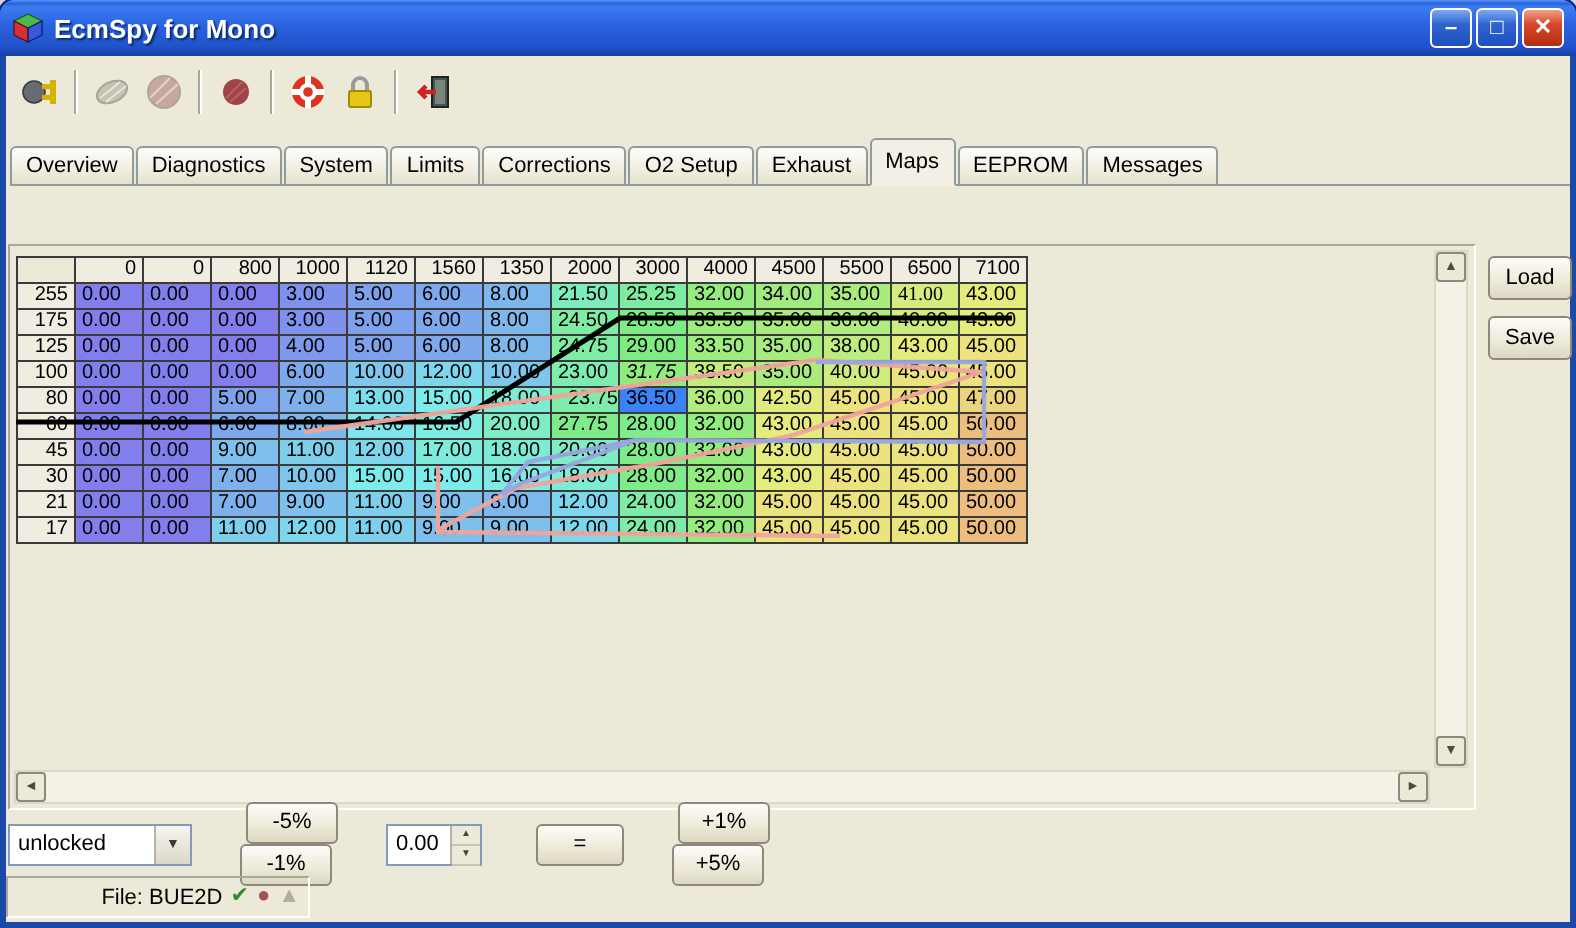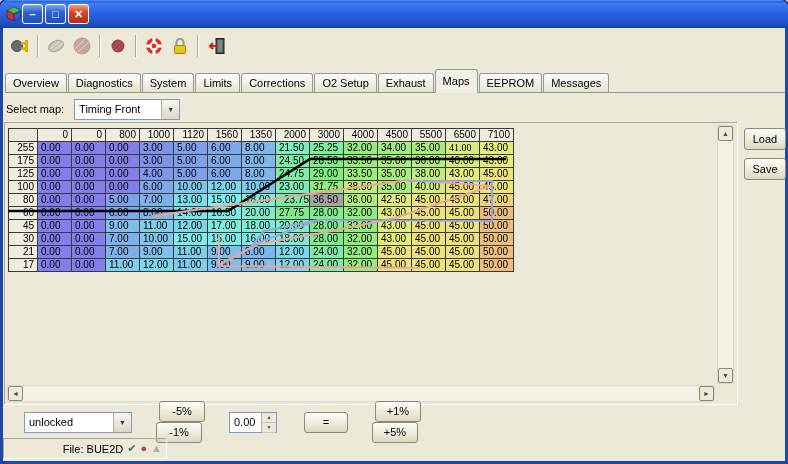--- a/index.html
+++ b/index.html
@@ -47,46 +47,47 @@
   .vscroll{position:absolute;right:3px;top:2px;bottom:20px;width:17px;background:#f4f2e6;border:1px solid #dcd8c8;box-sizing:border-box;}
   .hscroll{position:absolute;left:2px;right:22px;bottom:2px;height:17px;background:#f4f2e6;border:1px solid #dcd8c8;box-sizing:border-box;}
   .sbtn{position:absolute;width:15px;height:15px;background:#ece9d8;border:1px solid #8e887a;border-radius:2px;
     font-size:7px;color:#4a4a42;text-align:center;line-height:14px;box-sizing:border-box;}
   
   .btn{background:linear-gradient(180deg,#fdfcf8,#ece9d8 60%,#dcd7c2);border:1px solid #8e887a;border-radius:3px;
     font-size:11px;color:#000;text-align:center;box-sizing:border-box;font-family:"Liberation Sans",sans-serif;}
   .loadbtn{position:absolute;left:741px;top:100px;width:42px;height:22px;line-height:20px;}
   .savebtn{position:absolute;left:741px;top:130px;width:42px;height:22px;line-height:20px;}
   .controls{position:absolute;left:1px;top:382px;height:24px;right:0;display:flex;align-items:center;}
-  .controls .combo{width:108px;margin-left:20px;}
+  .controls .combo{width:92px;}
   .adjbtn{width:46px;height:21px;line-height:19px;margin-left:27px;}
   .adjbtn+.adjbtn{margin-left:24px;}
   .spinner{display:flex;width:48px;height:21px;border:1px solid #7f9db9;background:#fff;margin-left:24px;box-sizing:border-box;}
   .spinner .sval{flex:1;font-size:11px;padding:3px 0 0 4px;}
   .spinner .sarrows{width:14px;display:flex;flex-direction:column;border-left:1px solid #b8b4a4;}
   .spinner .sarrows div{flex:1;background:#ece9d8;font-size:5px;text-align:center;line-height:9px;color:#444;border-bottom:1px solid #c8c4b4;}
   
   .statusbar{position:absolute;left:0;right:0;bottom:2px;height:21px;display:flex;font-size:11px;}
   .spanel{border:1px solid;border-color:#aca899 #fff #fff #aca899;box-sizing:border-box;height:21px;
     display:flex;align-items:center;padding:0 4px;}
   .spanel.left{flex:1;margin-right:3px;}
-  .spanel.right{width:164px;justify-content:flex-end;gap:4px;}
+  .spanel.right{width:152px;justify-content:flex-end;gap:4px;}
   .sicon{font-size:11px;line-height:11px;}
 </style>
 </head>
 <body>
 
 <div class="window">
 
   <div class="titlebar">
     <svg width="16" height="16" viewBox="0 0 16 16">
       <polygon points="8,1 15,4.5 8,8 1,4.5" fill="#4cb84c" stroke="#1a5a1a" stroke-width="0.6"></polygon>
       <polygon points="1,4.5 8,8 8,15 1,11.5" fill="#d83030" stroke="#5a0a0a" stroke-width="0.6"></polygon>
       <polygon points="15,4.5 8,8 8,15 15,11.5" fill="#3858d8" stroke="#101a5a" stroke-width="0.6"></polygon>
     </svg>
+    <span class="apptitle">EcmSpy for Mono</span>
     <div class="capbtns">
       <div class="capbtn">–</div>
       <div class="capbtn">□</div>
       <div class="capbtn close">✕</div>
     </div>
   </div>
 
   <div class="body">
 
     <div class="toolbar">
@@ -149,27 +150,20 @@
         <div class="tab">System</div>
         <div class="tab">Limits</div>
         <div class="tab">Corrections</div>
         <div class="tab">O2 Setup</div>
         <div class="tab">Exhaust</div>
         <div class="tab active">Maps</div>
         <div class="tab">EEPROM</div>
         <div class="tab">Messages</div>
       </div>
 
-    <div class="selectrow">
-      <span>Select map:</span>
-      <div class="combo">
-        <div class="cval">Timing Front</div>
-        <div class="cbtn">▼</div>
-      </div>
-    </div>
 
     <div class="mappanel">
       <div class="maptable" id="maptable">
           <div class="mcell corner"></div>
           <div class="mcell mhead">0</div>
           <div class="mcell mhead">0</div>
           <div class="mcell mhead">800</div>
           <div class="mcell mhead">1000</div>
           <div class="mcell mhead">1120</div>
           <div class="mcell mhead">1560</div>
@@ -243,21 +237,21 @@
           <div class="mcell mval" style="background: rgb(236, 227, 126);">45.00</div>
           <div class="mcell mhead">80</div>
           <div class="mcell mval" style="background: rgb(130, 126, 236);">0.00</div>
           <div class="mcell mval" style="background: rgb(130, 126, 236);">0.00</div>
           <div class="mcell mval" style="background: rgb(126, 161, 236);">5.00</div>
           <div class="mcell mval" style="background: rgb(126, 176, 236);">7.00</div>
           <div class="mcell mval" style="background: rgb(126, 221, 236);">13.00</div>
           <div class="mcell mval" style="background: rgb(126, 236, 235);">15.00</div>
           <div class="mcell mval" style="background: rgb(126, 236, 213);">18.00</div>
           <div class="mcell mval" style="background: rgb(126, 236, 169); text-align: right;">23.75</div>
-          <div class="mcell mval" style="background: #a3a3a3;">36.50</div>
+          <div class="mcell mval" style="background: #3b82f6;">36.50</div>
           <div class="mcell mval" style="background: rgb(176, 236, 126);">36.00</div>
           <div class="mcell mval" style="background: rgb(226, 236, 126);">42.50</div>
           <div class="mcell mval" style="background: rgb(236, 227, 126);">45.00</div>
           <div class="mcell mval" style="background: rgb(236, 227, 126);">45.00</div>
           <div class="mcell mval" style="background: rgb(236, 212, 126);">47.00</div>
           <div class="mcell mhead">60</div>
           <div class="mcell mval" style="background: rgb(130, 126, 236);">0.00</div>
           <div class="mcell mval" style="background: rgb(130, 126, 236);">0.00</div>
           <div class="mcell mval" style="background: rgb(126, 168, 236);">6.00</div>
           <div class="mcell mval" style="background: rgb(126, 183, 236);">8.00</div>

